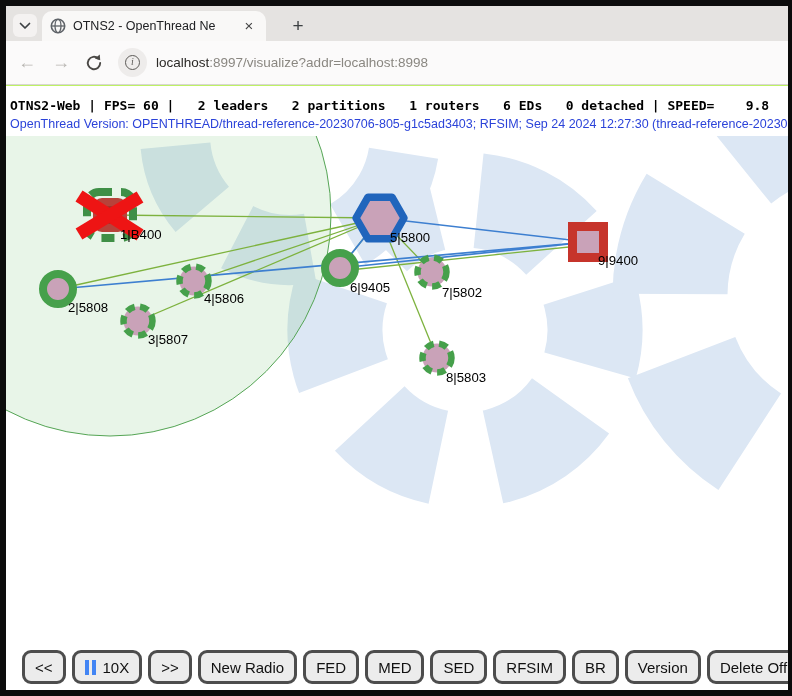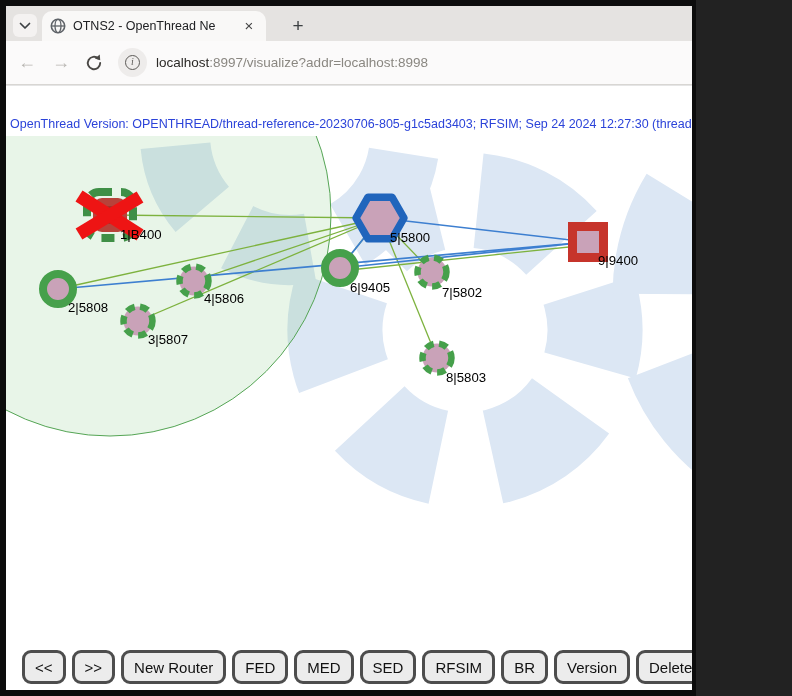--- a/index.html
+++ b/index.html
@@ -1,18 +1,18 @@
 <!DOCTYPE html>
 <html><head>
 <meta charset="utf-8">
 <style>
   * { margin:0; padding:0; box-sizing:border-box; }
   html,body { background:#222; }
   body { font-family:"Liberation Sans", sans-serif; }
-  .window { position:relative; width:696px; height:696px; background:#e5e5e5; overflow:hidden; }
+  .window { position:relative; width:792px; height:696px; background:#bef264; overflow:hidden; }
 
   
   .frame { position:absolute; background:#0c0c0c; z-index:50; }
   .frame-top { left:0; top:0; width:792px; height:6px; }
   .frame-left { left:0; top:0; width:6px; height:696px; }
   .frame-right { right:0; top:0; width:4px; height:696px; }
   .frame-bottom { left:0; bottom:0; width:792px; height:6px; }
 
   
   .tabstrip { position:absolute; left:6px; top:6px; width:782px; height:35px; background:#e5e3e1; }
@@ -82,20 +82,21 @@
       <path d="M16.2 10a6.2 6.2 0 1 1-1.9-4.5" fill="none" stroke="#4a4845" stroke-width="1.9" stroke-linecap="round"></path>
       <polygon points="15.8,1.6 16.2,7.2 10.8,5.4" fill="#4a4845"></polygon>
     </svg>
     <div class="urlchip">
       <div class="infoglyph">i</div>
     </div>
     <span class="url"><b>localhost</b><span>:8997/visualize?addr=localhost:8998</span></span>
   </div>
 
   <div class="content">
+    <div class="status-line">OTNS2-Web | FPS= 60 |   2 leaders   2 partitions   1 routers   6 EDs   0 detached | SPEED=    9.8</div>
     <div class="version-line">OpenThread Version: OPENTHREAD/thread-reference-20230706-805-g1c5ad3403; RFSIM; Sep 24 2024 12:27:30 (thread-reference-20230706-805-g1c5ad3403)</div>
     <svg id="canvas" width="792" height="508" viewBox="6 136 792 508">
         <g>
           <circle cx="465" cy="330" r="130" fill="none" stroke="#dce7f4" stroke-width="95" stroke-dasharray="70 45 95 55 80 50 90 60" transform="rotate(-15 465 330)"></circle>
           <circle cx="845" cy="295" r="175" fill="none" stroke="#dce7f4" stroke-width="115" stroke-dasharray="95 60 120 70 110 65" transform="rotate(10 845 295)"></circle>
           <circle cx="290" cy="135" r="115" fill="none" stroke="#dce7f4" stroke-width="70" stroke-dasharray="60 40 75 45 70 50" transform="rotate(30 290 135)"></circle>
         </g>
         <circle cx="110" cy="215" r="221" fill="rgba(92,184,92,0.14)" stroke="#55a555" stroke-width="1"></circle>
         <g>
           <line x1="110" y1="215" x2="380" y2="218" stroke="#7db23e" stroke-width="1.3"></line>
@@ -149,22 +150,26 @@
           <circle cx="0" cy="0" r="14.5" fill="#c9a2b8" stroke="#46a04b" stroke-width="6.5" stroke-dasharray="8.5 5.5"></circle>
           <text x="9" y="24" fill="#000000" font-family="Liberation Sans, sans-serif" font-size="13.2">8|5803</text>
         </g>
         <g transform="translate(588 242)">
           <rect x="-15.5" y="-15.5" width="31" height="31" fill="#c9a2b8" stroke="#c6342b" stroke-width="9"></rect>
           <text x="10" y="23" fill="#000000" font-family="Liberation Sans, sans-serif" font-size="13.2">9|9400</text>
         </g>
       </svg>
     <div class="btnbar" id="btnbar">
         <button>&lt;&lt;</button>
+        <button><span class="pausebars">
+            <i style="background:#4285f4"></i>
+            <i style="background:#4285f4"></i>
+          </span>10X</button>
         <button>&gt;&gt;</button>
-        <button>New Router</button>
+        <button>New Radio</button>
         <button>FED</button>
         <button>MED</button>
         <button>SED</button>
         <button>RFSIM</button>
         <button>BR</button>
         <button>Version</button>
         <button>Delete Off</button>
       </div>
   </div>
 

